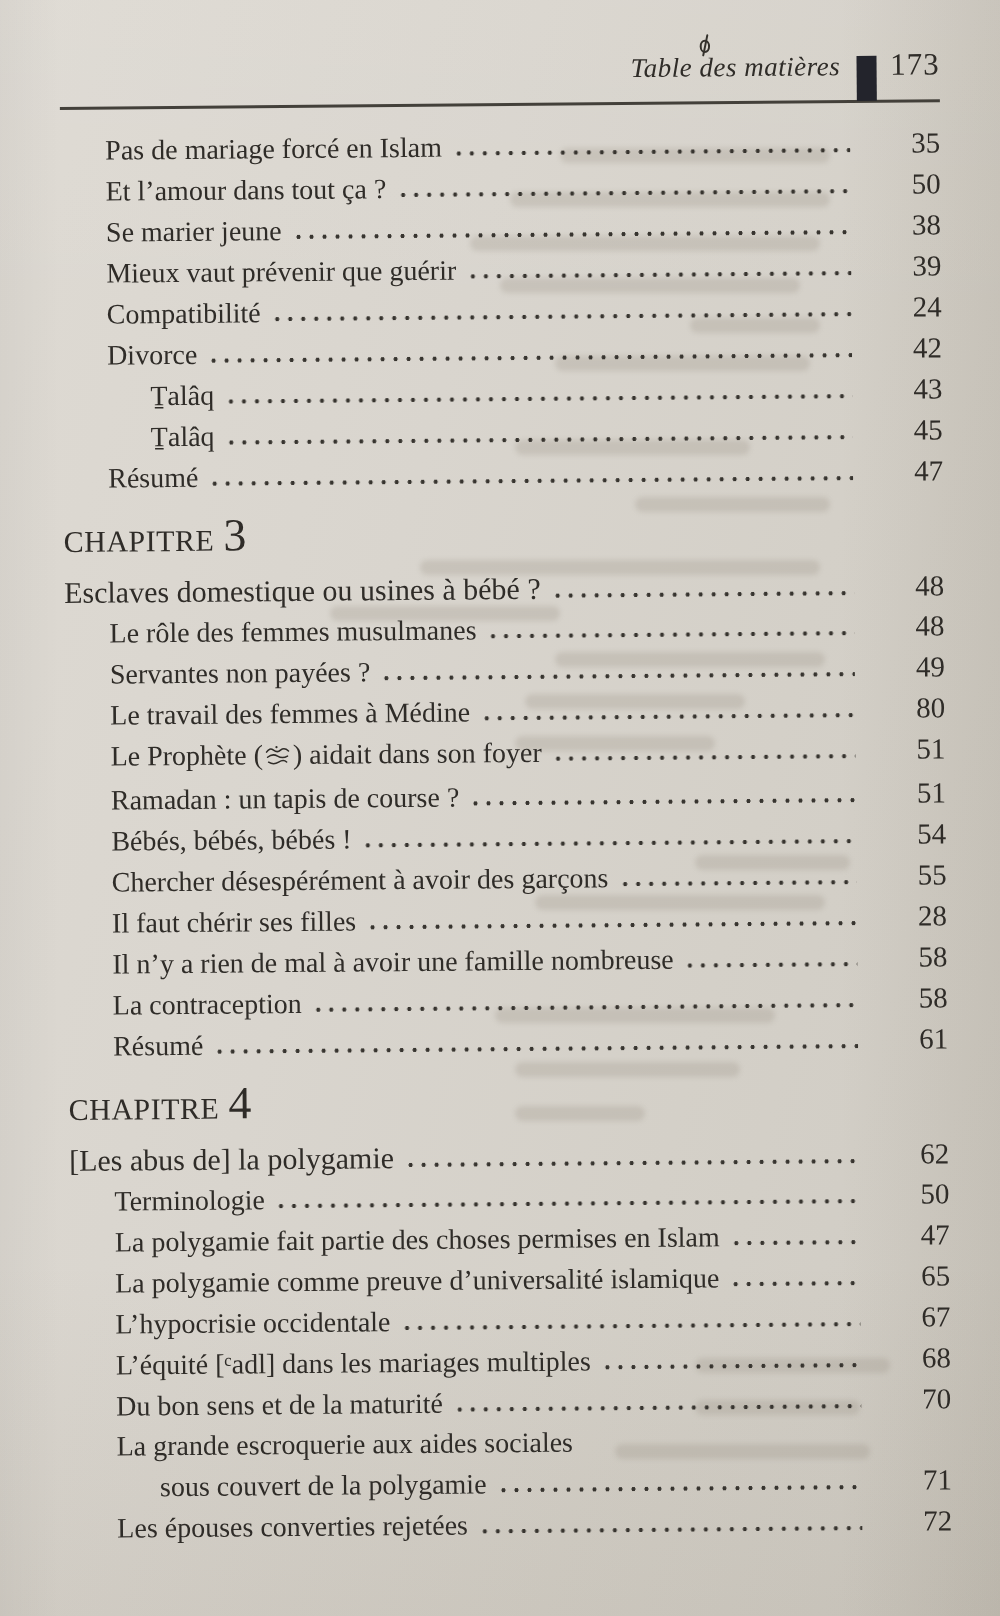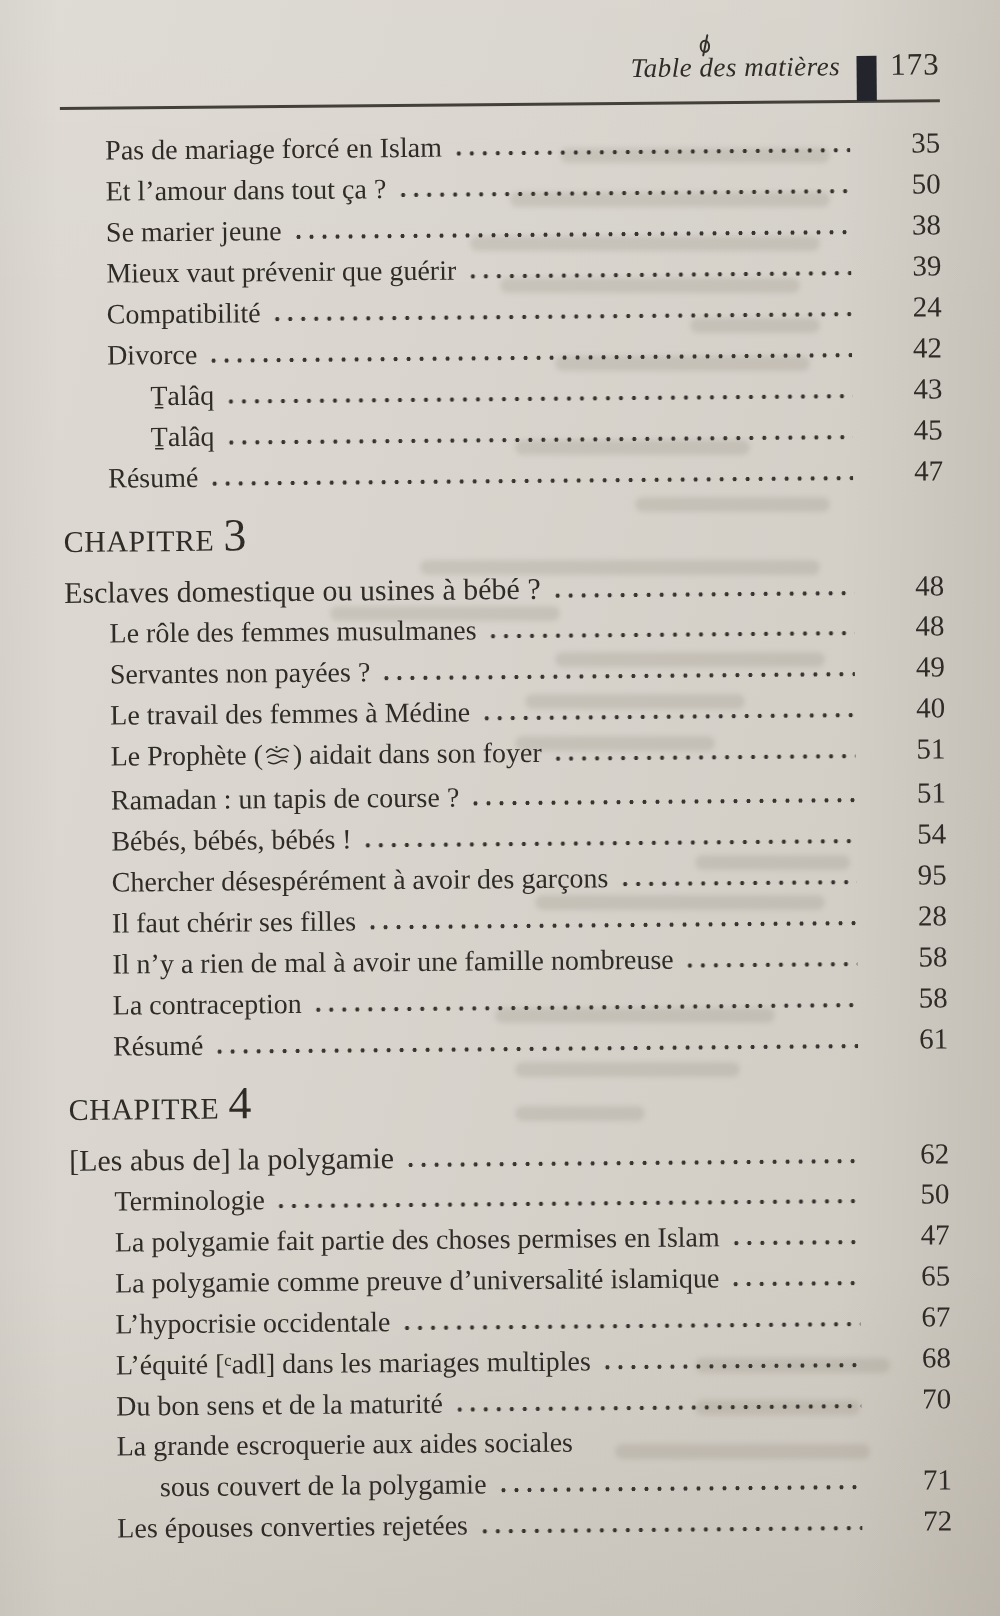--- a/index.html
+++ b/index.html
@@ -148,21 +148,21 @@
         <span class="pg">48</span>
       </div>
     <div class="r i1">
         <span class="t">Servantes non payées ?</span>
         <span class="ld"></span>
         <span class="pg">49</span>
       </div>
     <div class="r i1">
         <span class="t">Le travail des femmes à Médine</span>
         <span class="ld"></span>
-        <span class="pg">40</span>
+        <span class="pg">80</span>
       </div>
     <div class="r i1">
       <span class="t"><span>Le Prophète (</span><span class="saw"><svg width="26" height="22" viewBox="0 0 26 22">
               <g fill="none" stroke="#2f2c28" stroke-width="1.5" stroke-linecap="round">
                 <path d="M2 7 Q5 2 9 5 T16 5 Q20 2 24 6"></path>
                 <path d="M3 12 Q8 8 13 11 T23 11"></path>
                 <path d="M4 17 Q9 20 14 17 T22 17"></path>
               </g>
               <circle cx="12" cy="2" r="1.1" fill="#2f2c28"></circle>
             </svg></span><span>) aidait dans son foyer</span></span>
@@ -175,21 +175,21 @@
         <span class="pg">51</span>
       </div>
     <div class="r i1">
         <span class="t">Bébés, bébés, bébés !</span>
         <span class="ld"></span>
         <span class="pg">54</span>
       </div>
     <div class="r i1">
         <span class="t">Chercher désespérément à avoir des garçons</span>
         <span class="ld"></span>
-        <span class="pg">95</span>
+        <span class="pg">55</span>
       </div>
     <div class="r i1">
         <span class="t">Il faut chérir ses filles</span>
         <span class="ld"></span>
         <span class="pg">28</span>
       </div>
     <div class="r i1">
         <span class="t">Il n’y a rien de mal à avoir une famille nombreuse</span>
         <span class="ld"></span>
         <span class="pg">58</span>

